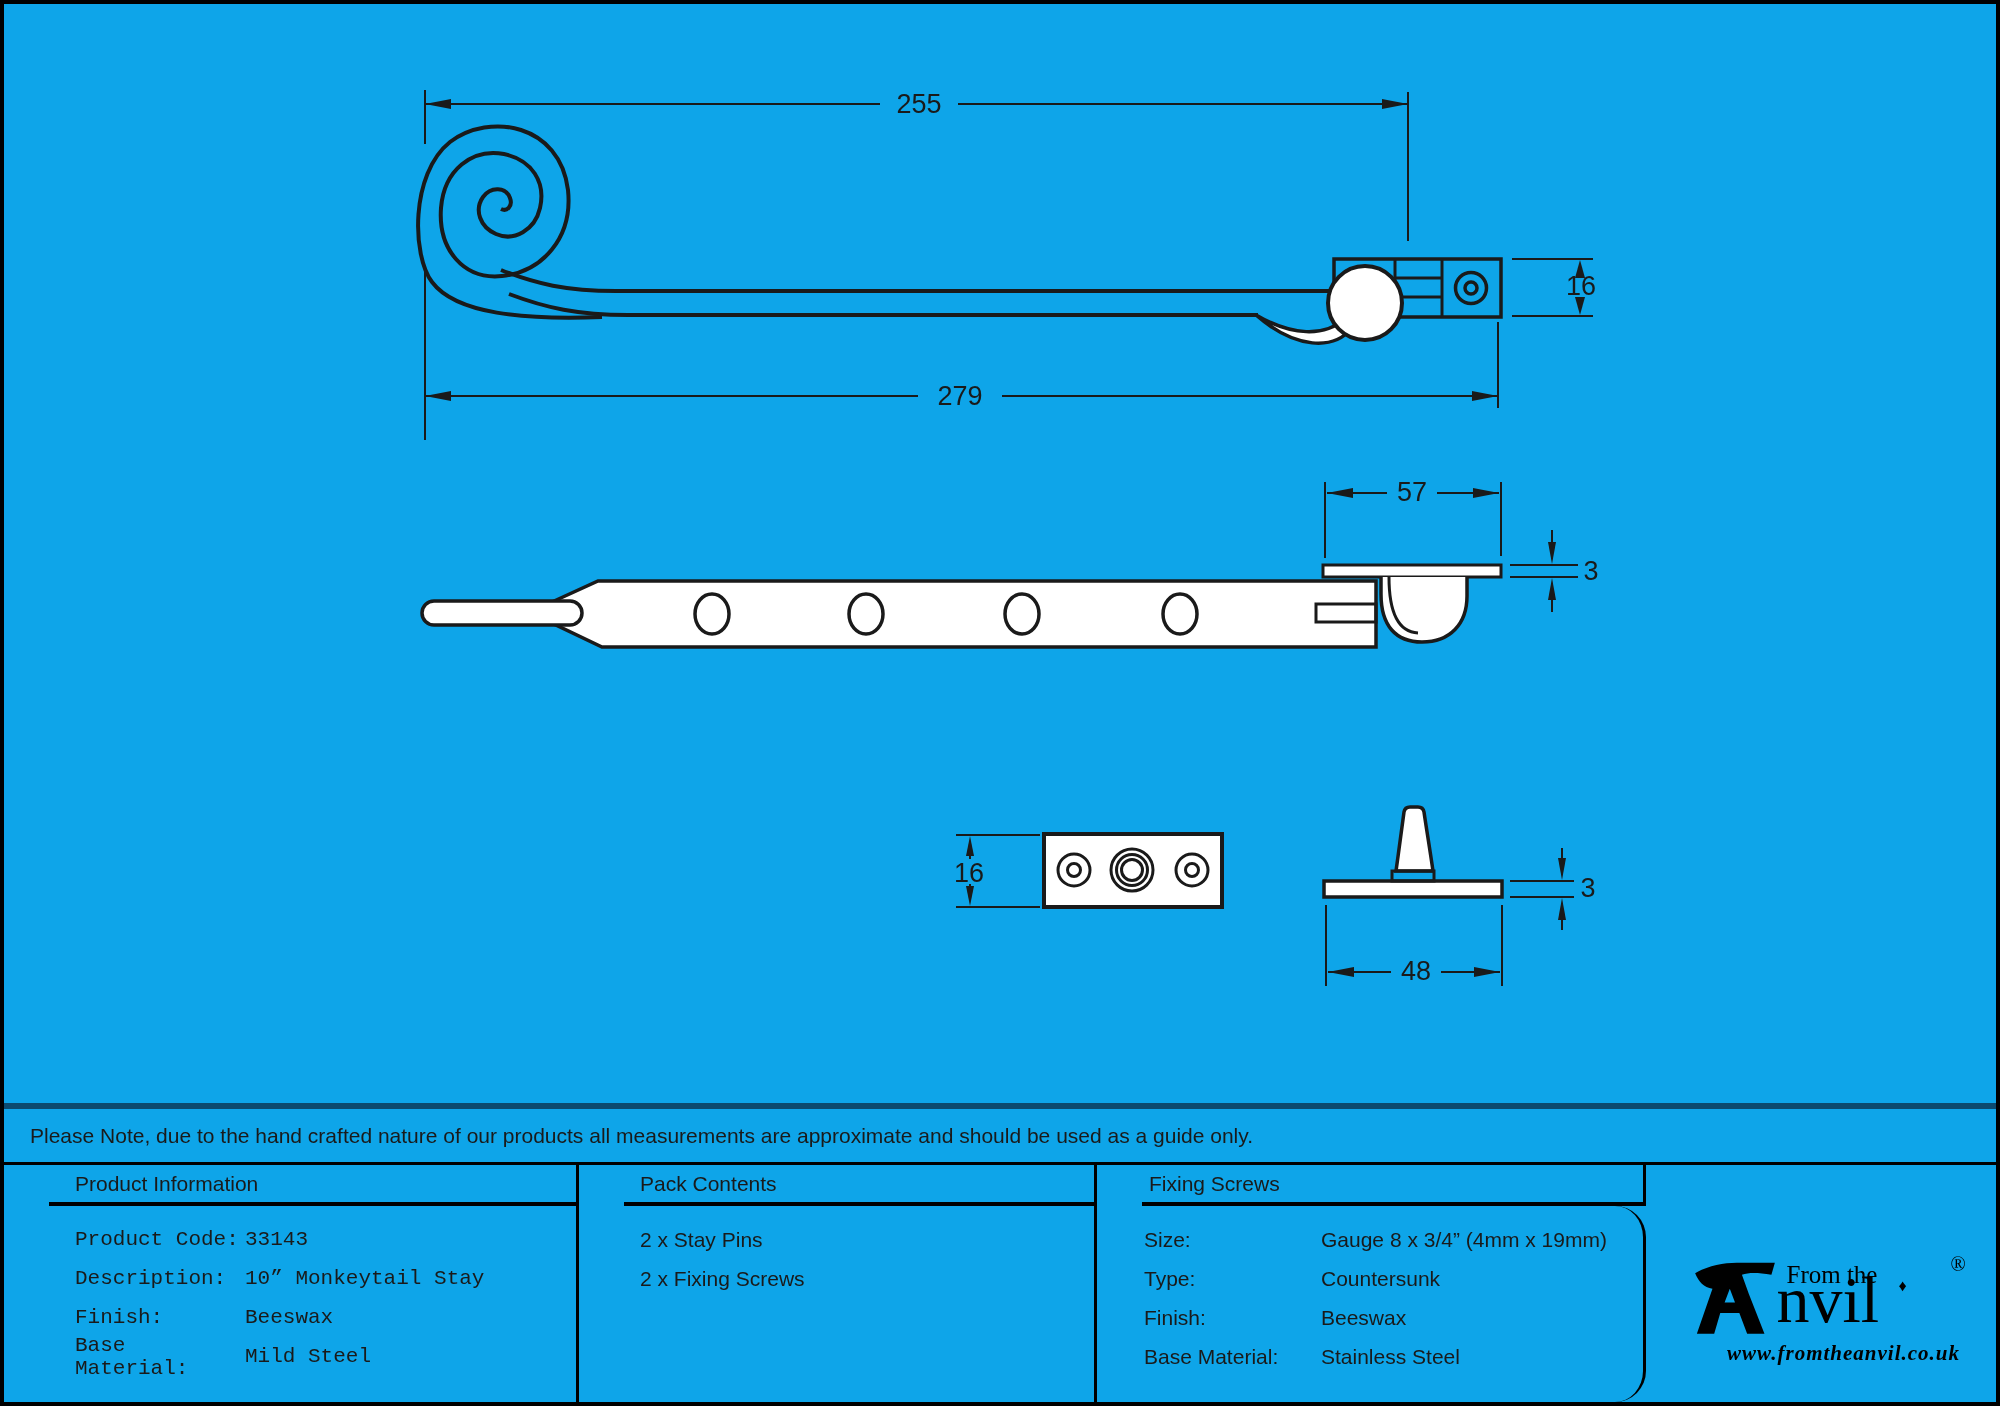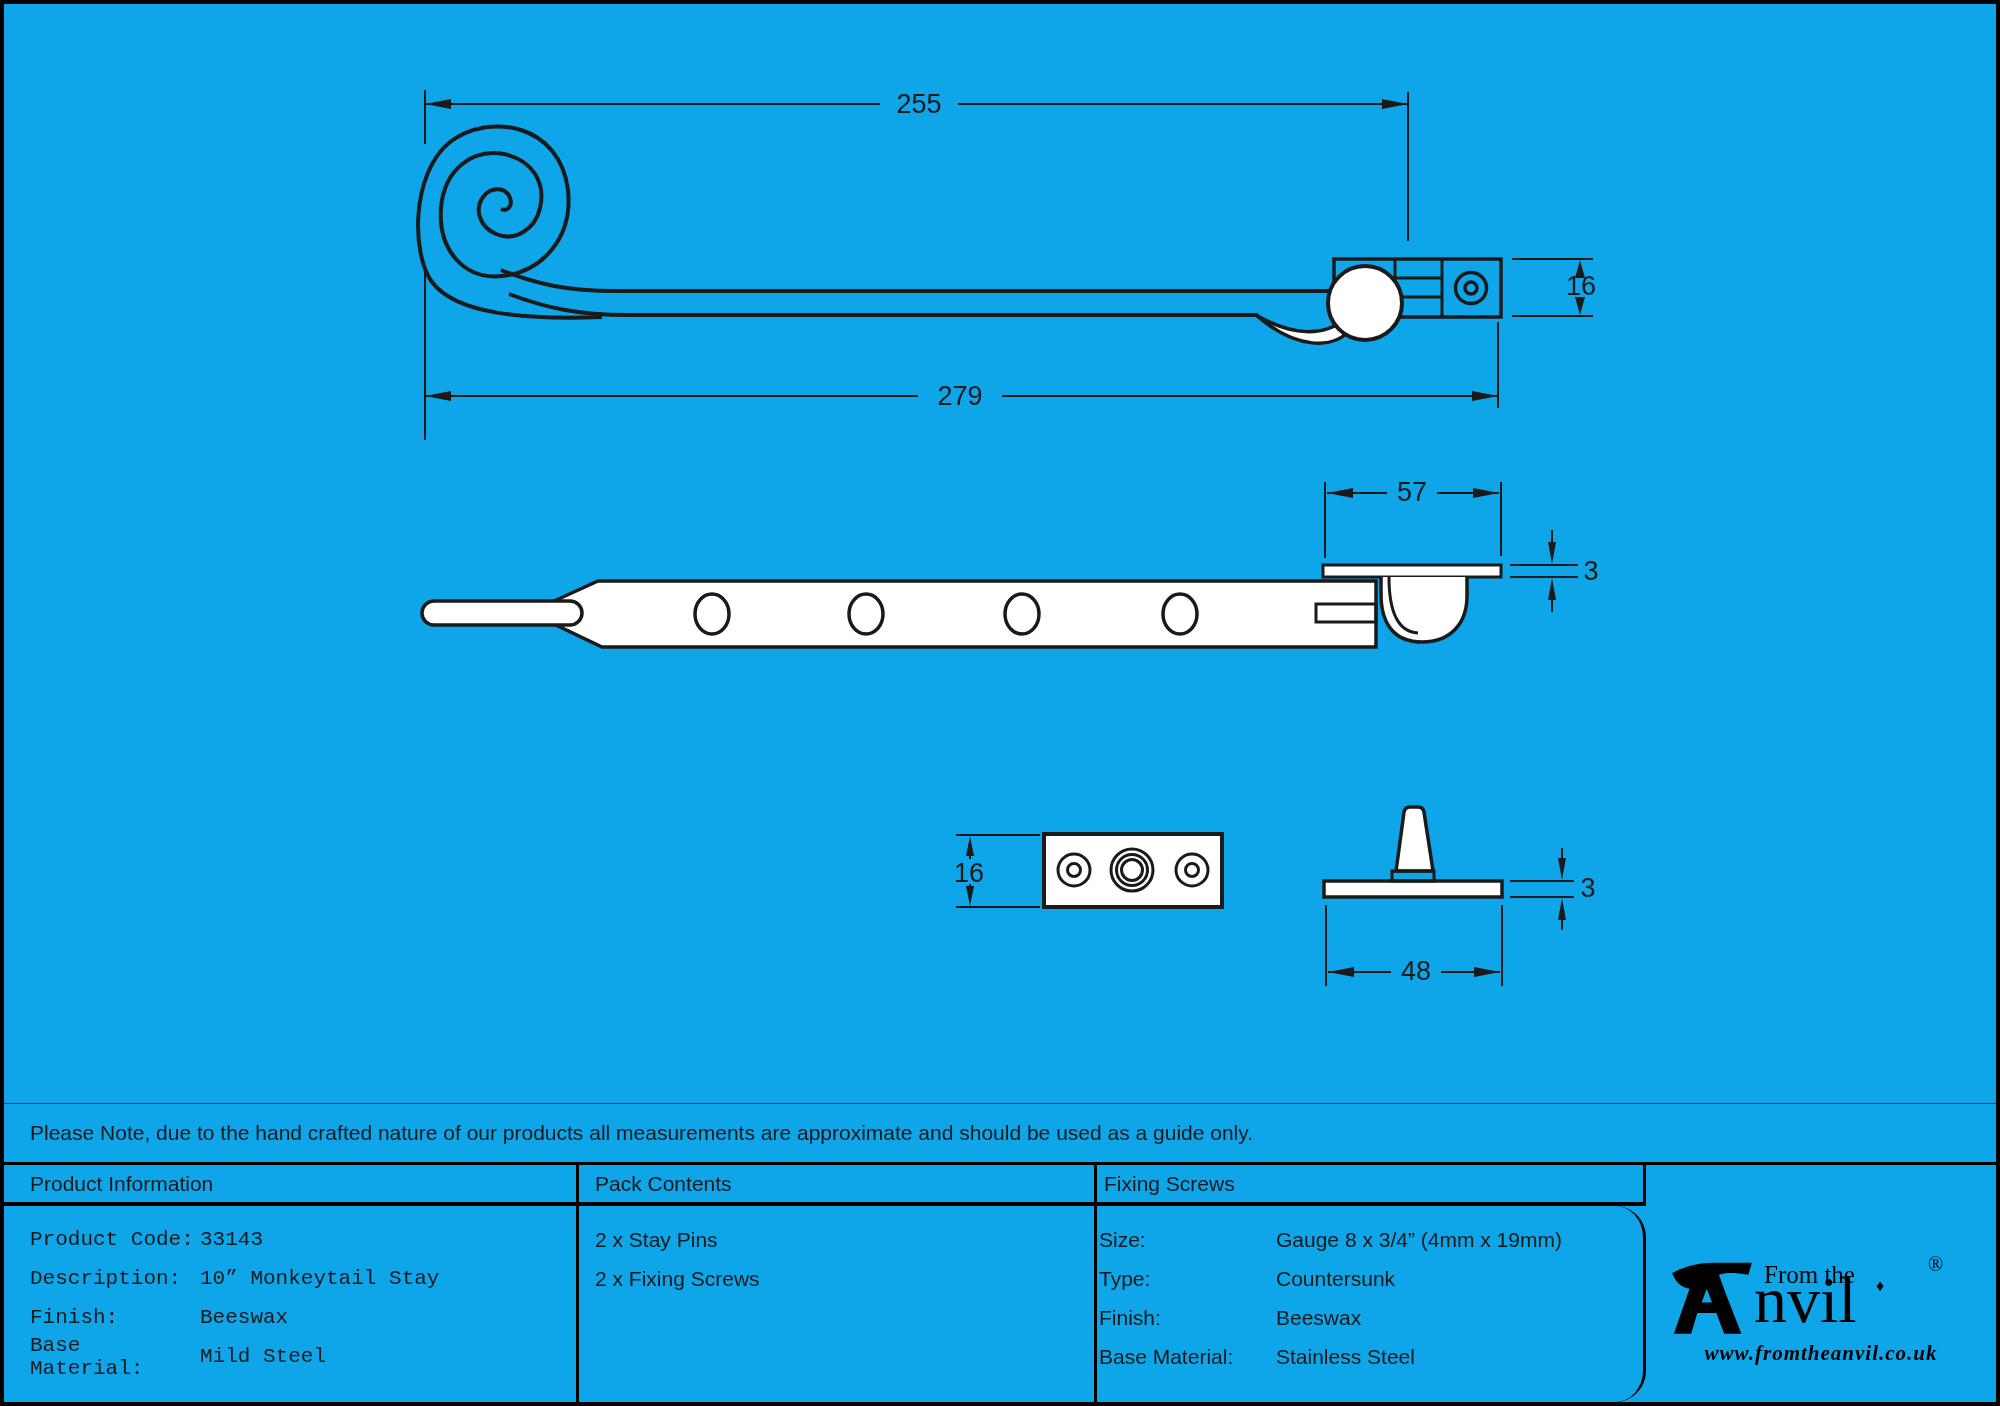--- a/index.html
+++ b/index.html
@@ -6,31 +6,31 @@
   .page {
     position:relative; width:2000px; height:1406px;
     background:#0ea5e9; border:4px solid #000; box-sizing:border-box;
     font-family:"Liberation Sans", sans-serif; color:#1a1a1a; overflow:hidden;
   }
   svg.drawing { position:absolute; top:0; left:0; }
   svg text { font-family:"Liberation Sans", sans-serif; font-size:27px; fill:#1a1a1a; }
 
   .note-box {
     position:absolute; left:0; right:0; top:1099px; height:59px;
-    border-top:1px solid #0c4a6e; display:flex; align-items:center;
+    border-top:6px solid #0c4a6e; display:flex; align-items:center;
     padding-left:26px; font-size:21px; box-sizing:border-box;
   }
   .info-table {
     position:absolute; left:0; right:0; top:1158px; bottom:0;
     border-top:3px solid #000; display:grid;
     grid-template-columns:575px 518px 549px 1fr;
     grid-template-rows:41px 1fr; box-sizing:border-box;
     font-size:21px;
   }
-  .cell { box-sizing:border-box; }
+  .cell { box-sizing:border-box;margin-left:45px; }
   .divr { border-right:3px solid #000; }
   .head { border-bottom:4px solid #000; display:flex; align-items:center; }
   .head.h1 { padding-left:26px; }
   .head.h2 { padding-left:16px;text-align:center; }
   .head.h3 { padding-left:7px; }
   .body { padding-top:14px; }
   .body.b1 { padding-left:26px;font-family:Liberation Mono, monospace; }
   .body.b2 { padding-left:16px; }
   .body.b3 { padding-left:2px;border-radius:31px; }
   .kv { height:39px; display:flex; align-items:center; }

